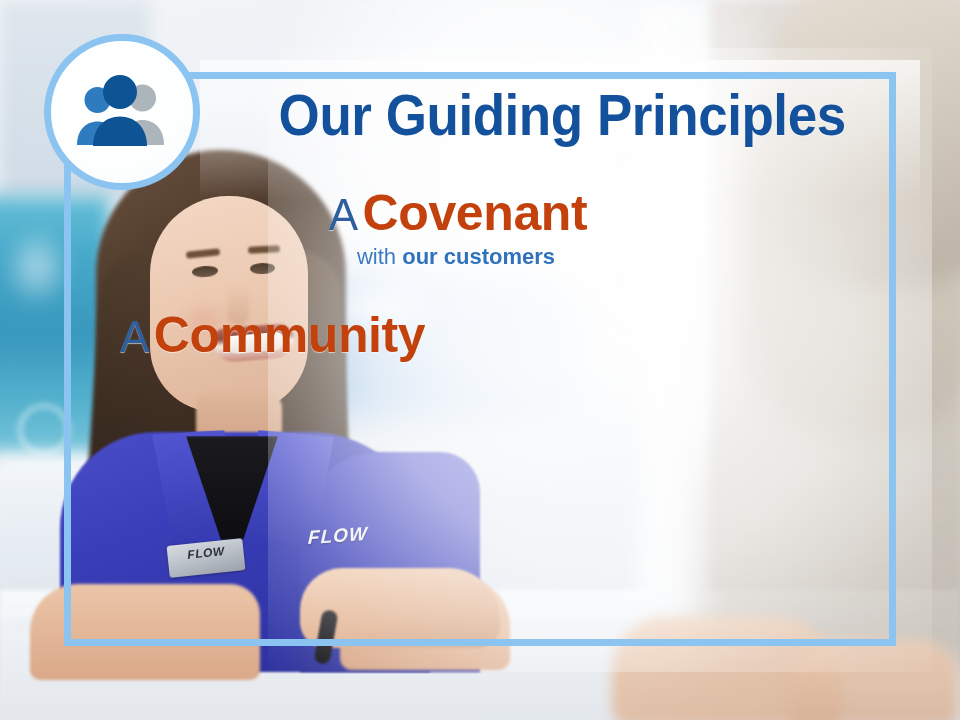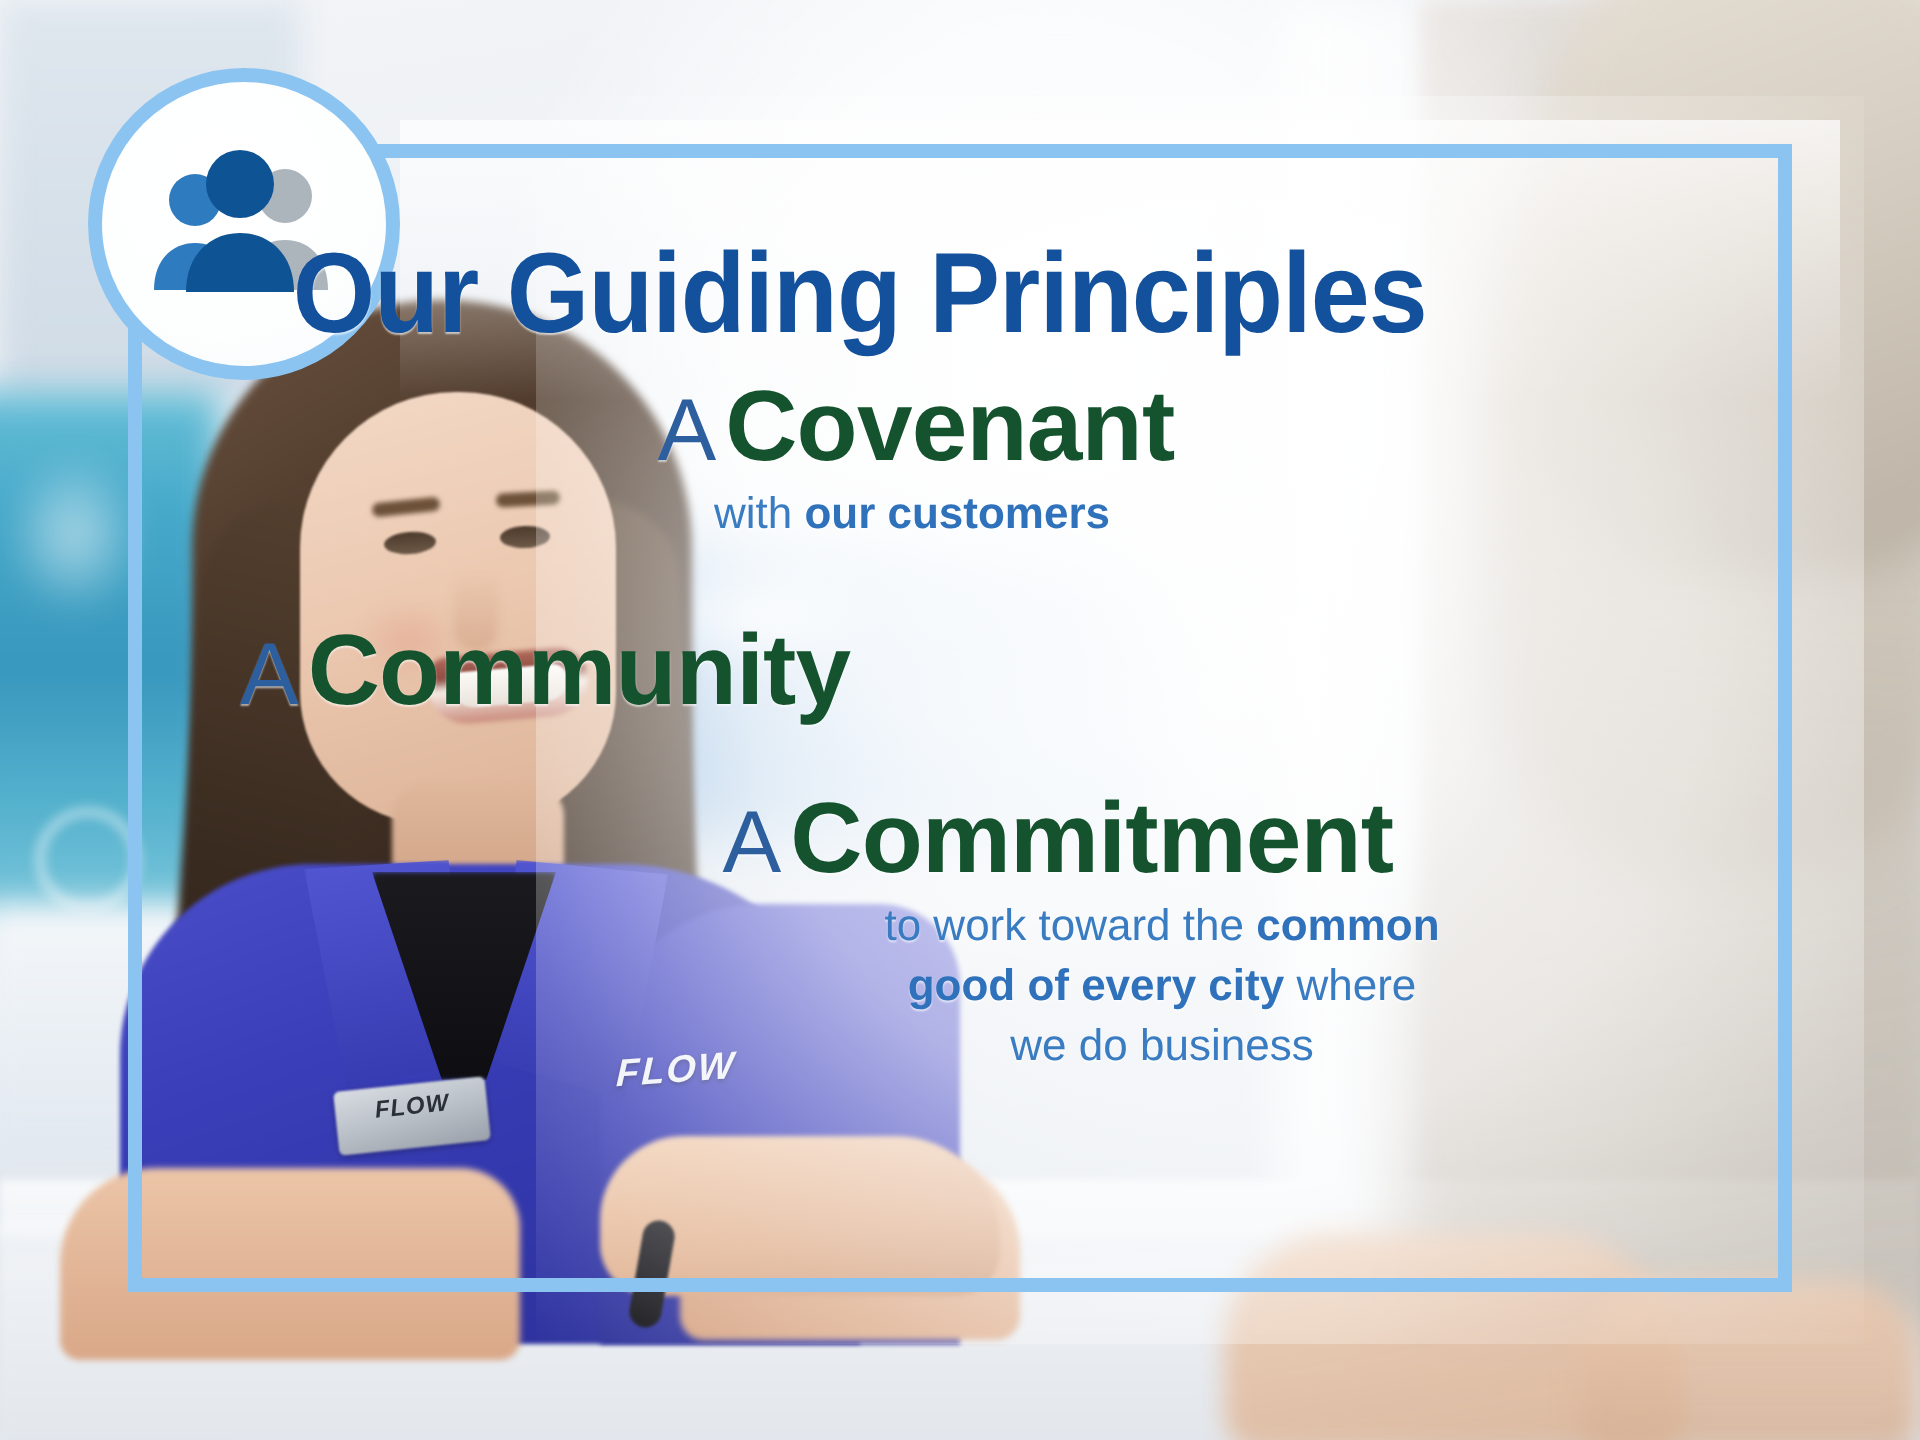--- a/index.html
+++ b/index.html
@@ -302,22 +302,21 @@
     box-sizing: border-box;
     display: flex; align-items: center; justify-content: center;
   }
   .badge svg { display: block; }
 
   
   .copy {
     position: absolute;
     left: 120px; top: 86px;
     width: 752px;
-    text-align: left;
-    margin-top: 32px;
+    text-align: right;
   }
   .title {
     font-size: 57px;
     font-weight: 700;
     color: #13519c;
     letter-spacing: -.5px;
     line-height: 1.05;
     transform: scaleX(.93);
     transform-origin: center;
     white-space: nowrap;
@@ -335,21 +334,21 @@
     white-space: nowrap;
     text-shadow: 0 1px 1px rgba(255,255,255,.6);
   }
   .p-article {
     font-weight: 400;
     color: #2d5f9e;
     font-size: 44px;
   }
   .p-word {
     font-weight: 700;
-    color: #14532d;
+    color: #c2410c;
     font-size: 50px;
     letter-spacing: -.4px;
   }
   .p-sub {
     font-size: 22px;
     color: #3a7cc2;
     line-height: 1.36;
     font-weight: 400;
     text-shadow: 0 1px 1px rgba(255,255,255,.6);
   }
@@ -449,23 +448,16 @@
       <div class="p-sub"><span>with </span><b>our customers</b></div>
     </div>
 
     <div class="principle principle-2">
       <div class="p-head">
         <span class="p-article">A</span>
         <span class="p-word">Community</span>
       </div>
     </div>
 
-    <div class="principle principle-3">
-      <div class="p-head">
-        <span class="p-article">A</span>
-        <span class="p-word">Commitment</span>
-      </div>
-      <div class="p-sub"><span>to work toward the </span><b>common</b><br><b>good of every city</b><span> where</span><br><span>we do business</span></div>
-    </div>
 
   </div>
 
 </div>
 
 </body></html>

